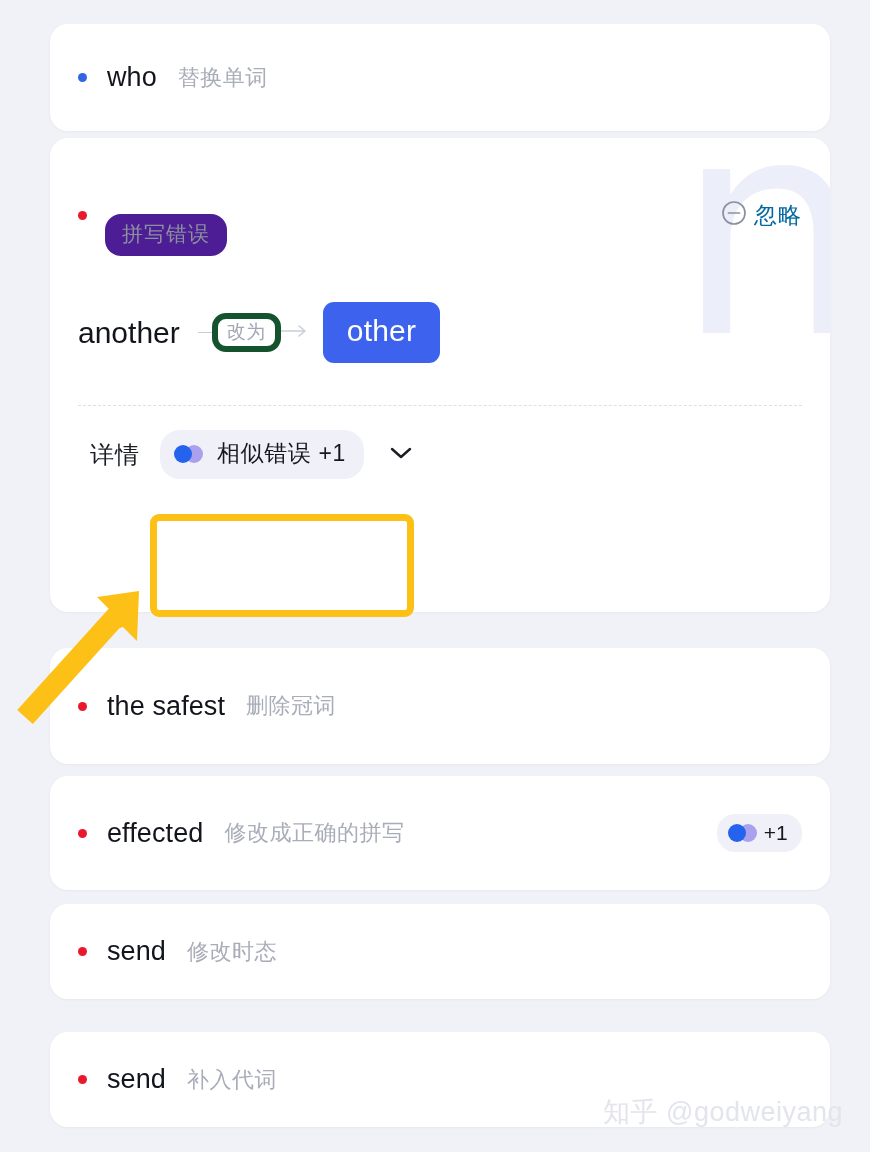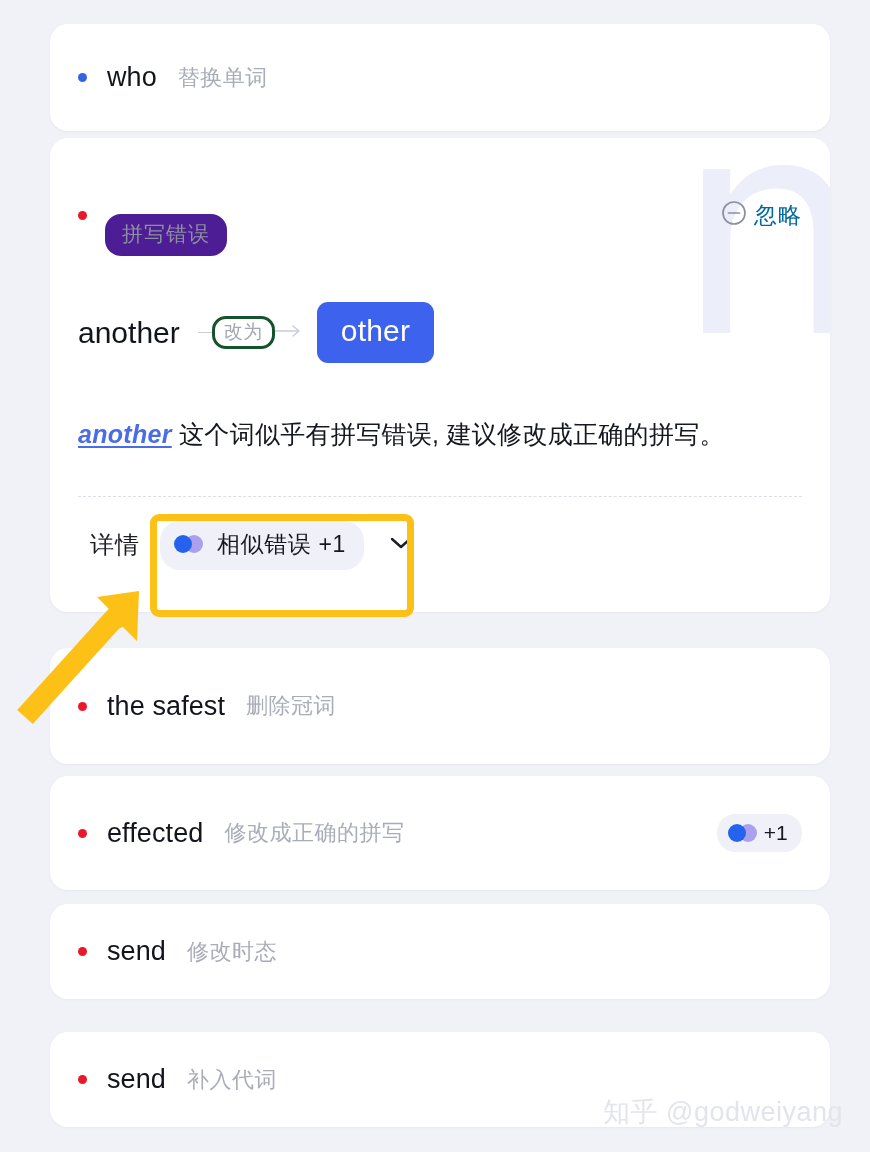--- a/index.html
+++ b/index.html
@@ -153,21 +153,21 @@
   }
   .connector {
     display: flex;
     align-items: center;
     margin: 0 14px 0 18px;
   }
   .conn-line {
     width: 14px; height: 1px; background: #c9ccd9;
   }
   .conn-pill {
-    border: 3px solid #14532d;
+    border: 6px solid #14532d;
     border-radius: 14px;
     color: #a3a7b5;
     font-size: 19px;
     padding: 3px 9px 5px;
     letter-spacing: .5px;
     line-height: 1;
   }
   .conn-arrow { display: block; }
 
   .repl {
@@ -301,23 +301,20 @@
           <svg width="28" height="14" viewBox="0 0 28 14" fill="none">
             <line x1="0" y1="7" x2="23" y2="7" stroke="#c9ccd9" stroke-width="1.5"></line>
             <polyline points="18,2 24,7 18,12" stroke="#c9ccd9" stroke-width="1.5" fill="none" stroke-linecap="round" stroke-linejoin="round"></polyline>
           </svg>
         </span>
       </span>
 
       <span class="repl">other</span>
     </div>
 
-    <div class="explain">
-      <em>another</em><span> 这个词似乎有拼写错误, 建议修改成正确的拼写。</span>
-    </div>
 
     <div class="divider"></div>
 
     <div class="detail-foot">
       <span class="foot-label">详情</span>
 
       <span class="chip">
         <span class="dots">
           <i class="back"></i>
             <i class="front"></i>

